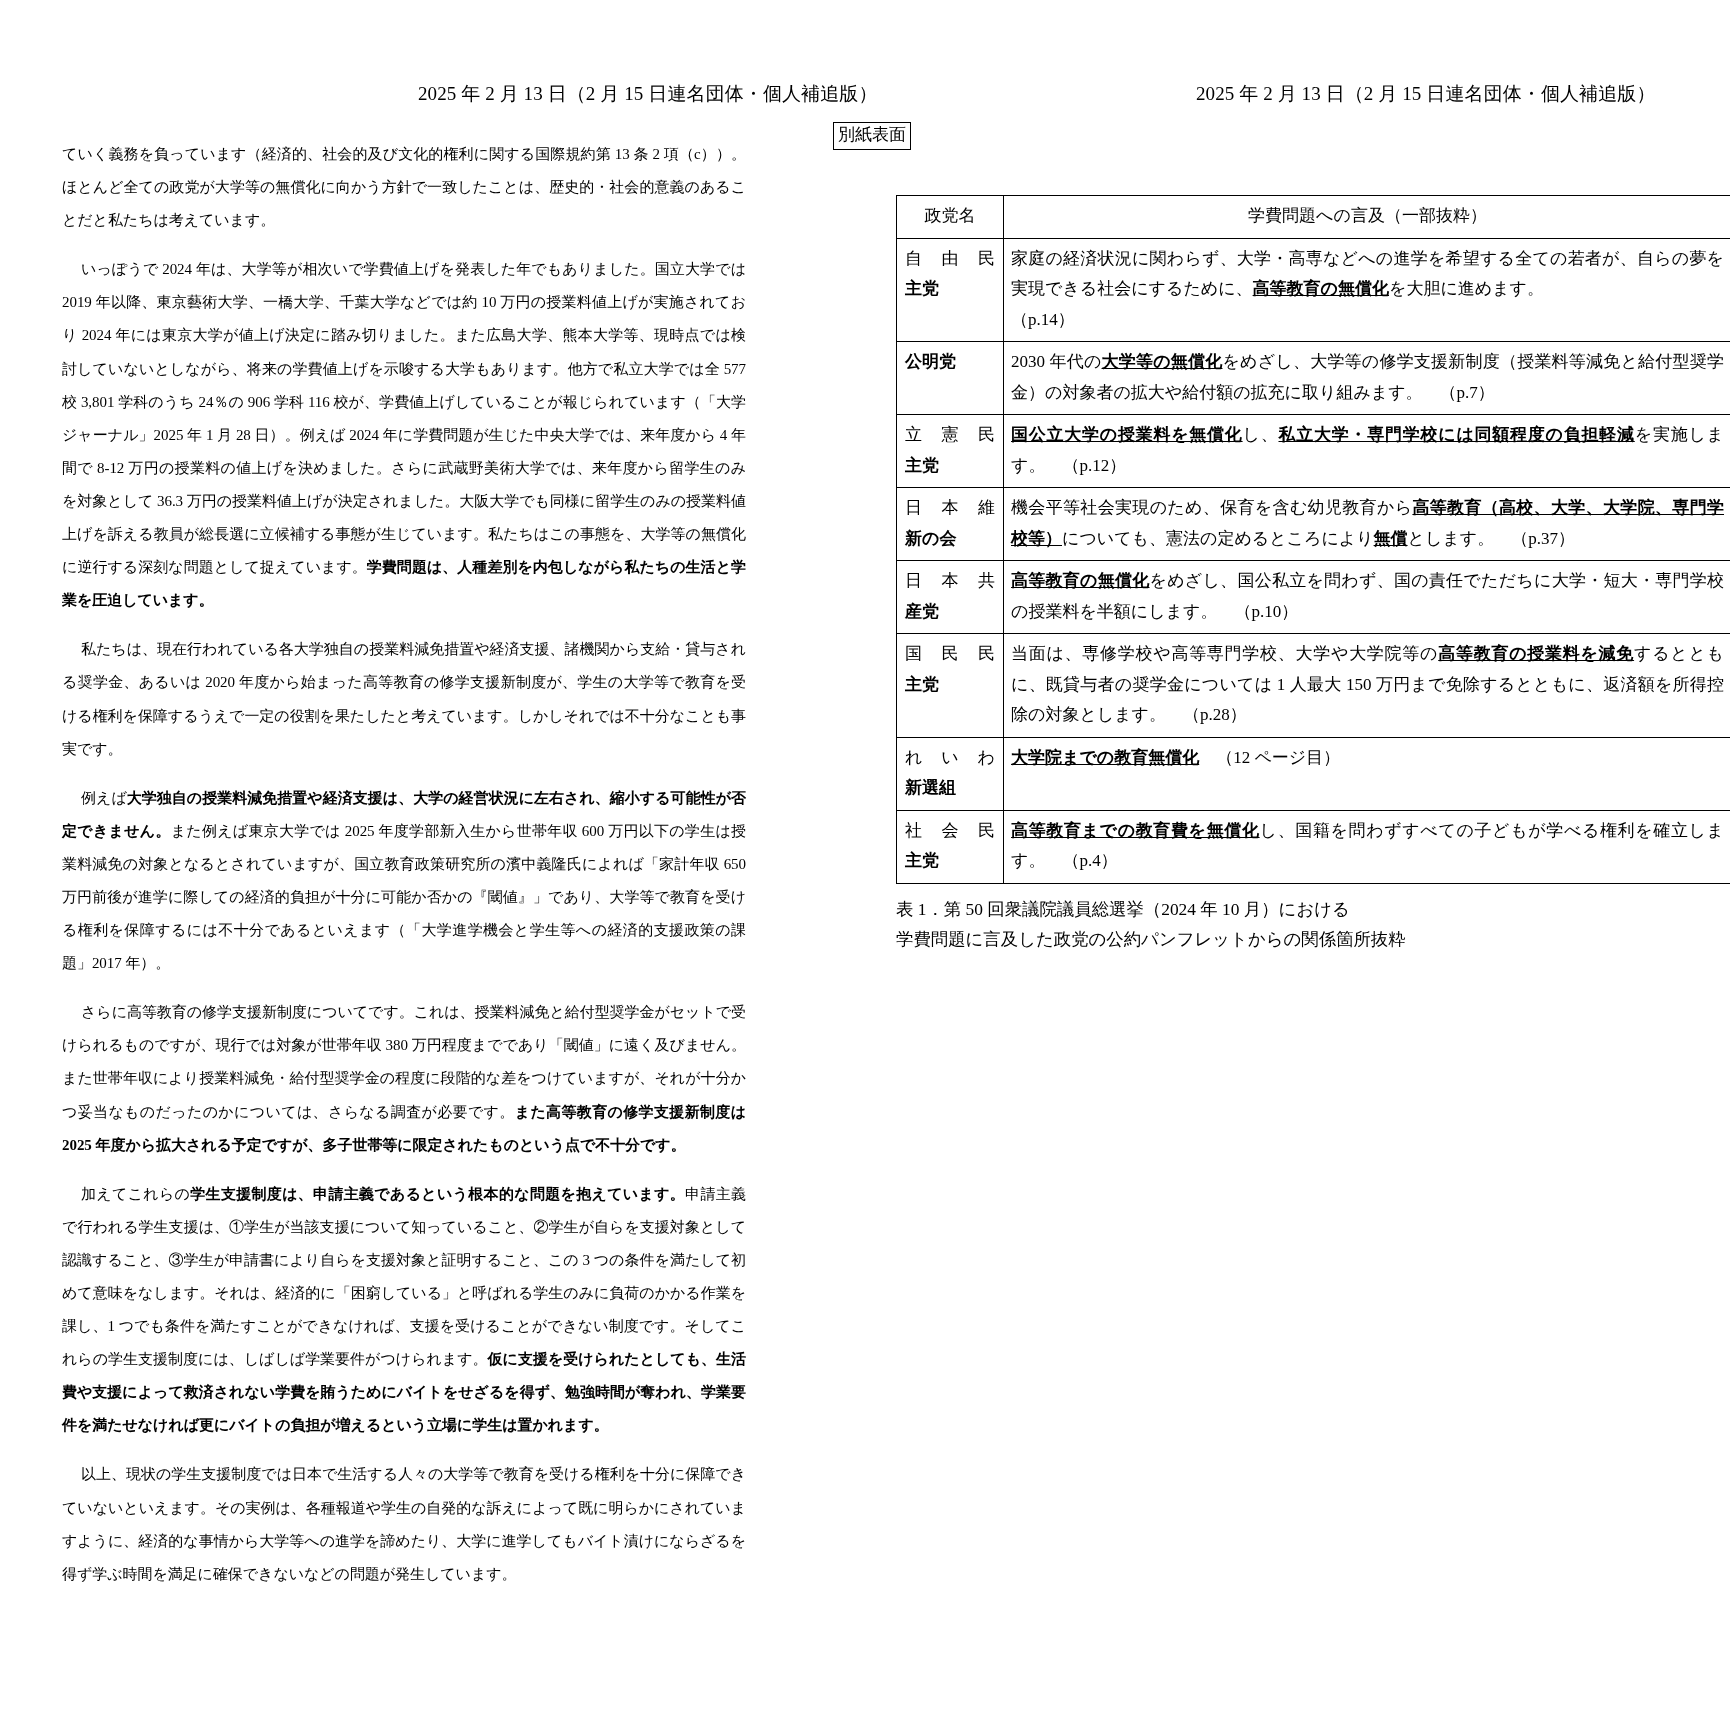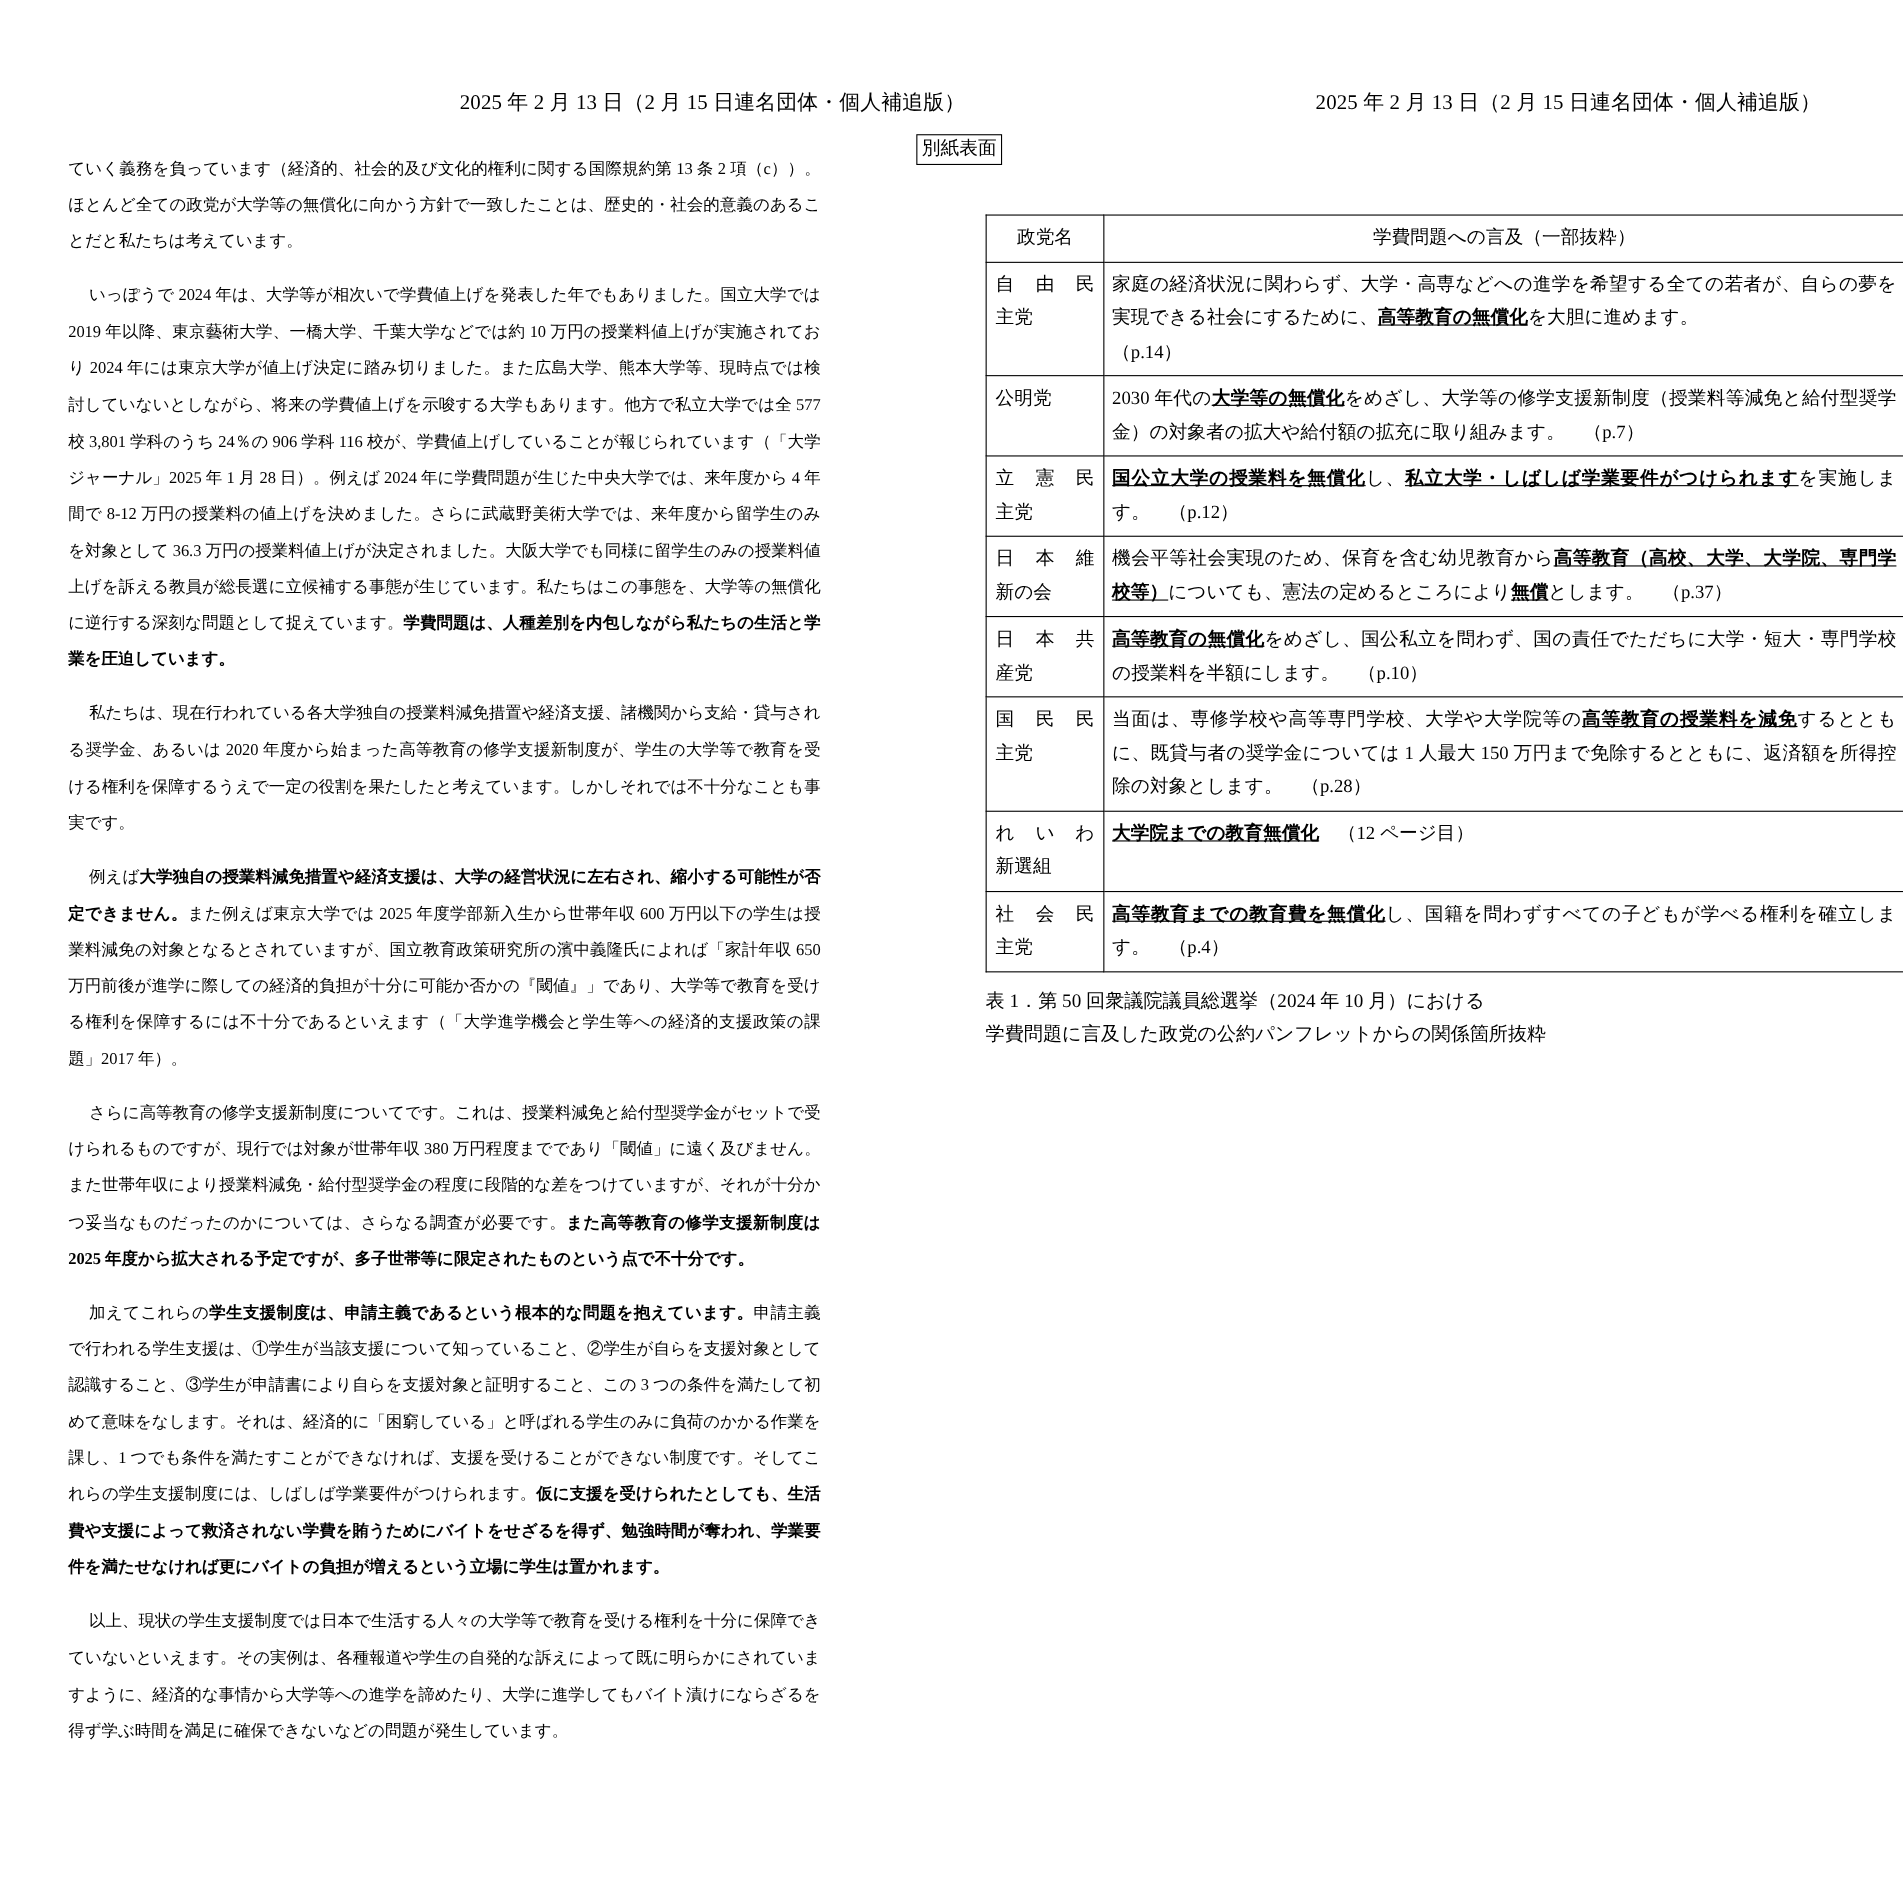--- a/index.html
+++ b/index.html
@@ -107,20 +107,21 @@
     text-align-last: center;
   }
   td.c-party span.nm {
     display: block;
     text-align: justify;
     text-align-last: justify;
   }
   td.c-party span.nm.last {
     text-align: center;
     text-align-last: left;
+    font-weight: bold;
   }
   td.c-desc {
     text-align: justify;
     text-justify: inter-character;
   }
   .ub { text-decoration: underline; font-weight: bold; }
 
   .tbl-caption {
     margin-top: 10px;
     text-align: left;
@@ -182,21 +183,21 @@
               <td class="c-party">
                 <span class="nm last">公明党</span>
               </td>
               <td class="c-desc"><span class="">2030 年代の</span><span class="ub">大学等の無償化</span><span class="">をめざし、大学等の修学支援新制度（授業料等減免と給付型奨学金）の対象者の拡大や給付額の拡充に取り組みます。</span><span>　（p.7）</span></td>
             </tr>
             <tr>
               <td class="c-party">
                 <span class="nm">立憲民</span>
                 <span class="nm last">主党</span>
               </td>
-              <td class="c-desc"><span class="ub">国公立大学の授業料を無償化</span><span class="">し、</span><span class="ub">私立大学・しばしば学業要件がつけられます</span><span class="">を実施します。</span><span>　（p.12）</span></td>
+              <td class="c-desc"><span class="ub">国公立大学の授業料を無償化</span><span class="">し、</span><span class="ub">私立大学・専門学校には同額程度の負担軽減</span><span class="">を実施します。</span><span>　（p.12）</span></td>
             </tr>
             <tr>
               <td class="c-party">
                 <span class="nm">日本維</span>
                 <span class="nm last">新の会</span>
               </td>
               <td class="c-desc"><span class="">機会平等社会実現のため、保育を含む幼児教育から</span><span class="ub">高等教育（高校、大学、大学院、専門学校等）</span><span class="">についても、憲法の定めるところにより</span><span class="ub">無償</span><span class="">とします。</span><span>　（p.37）</span></td>
             </tr>
             <tr>
               <td class="c-party">

